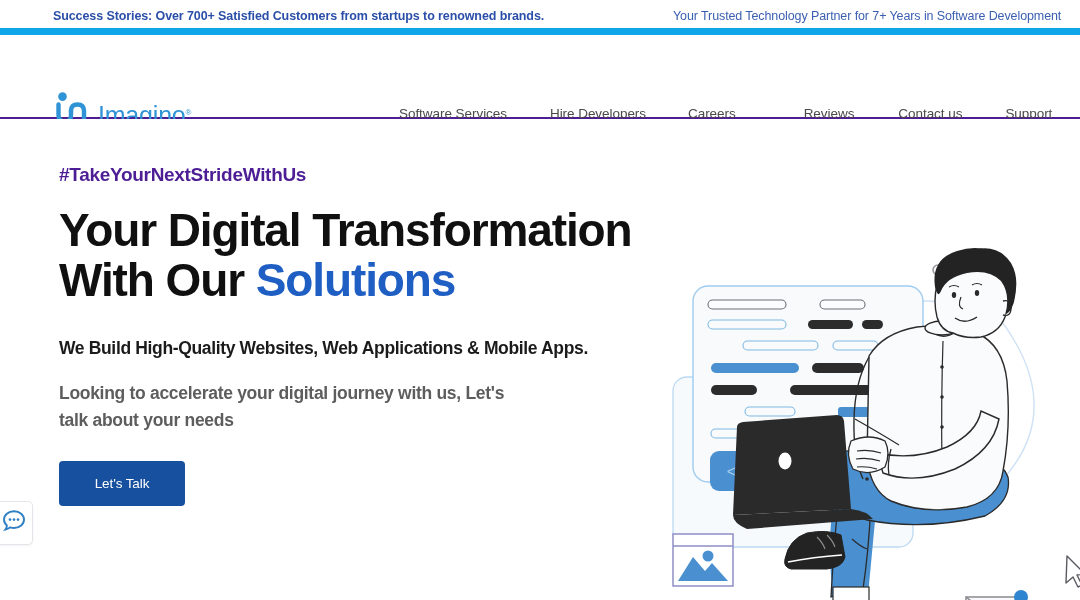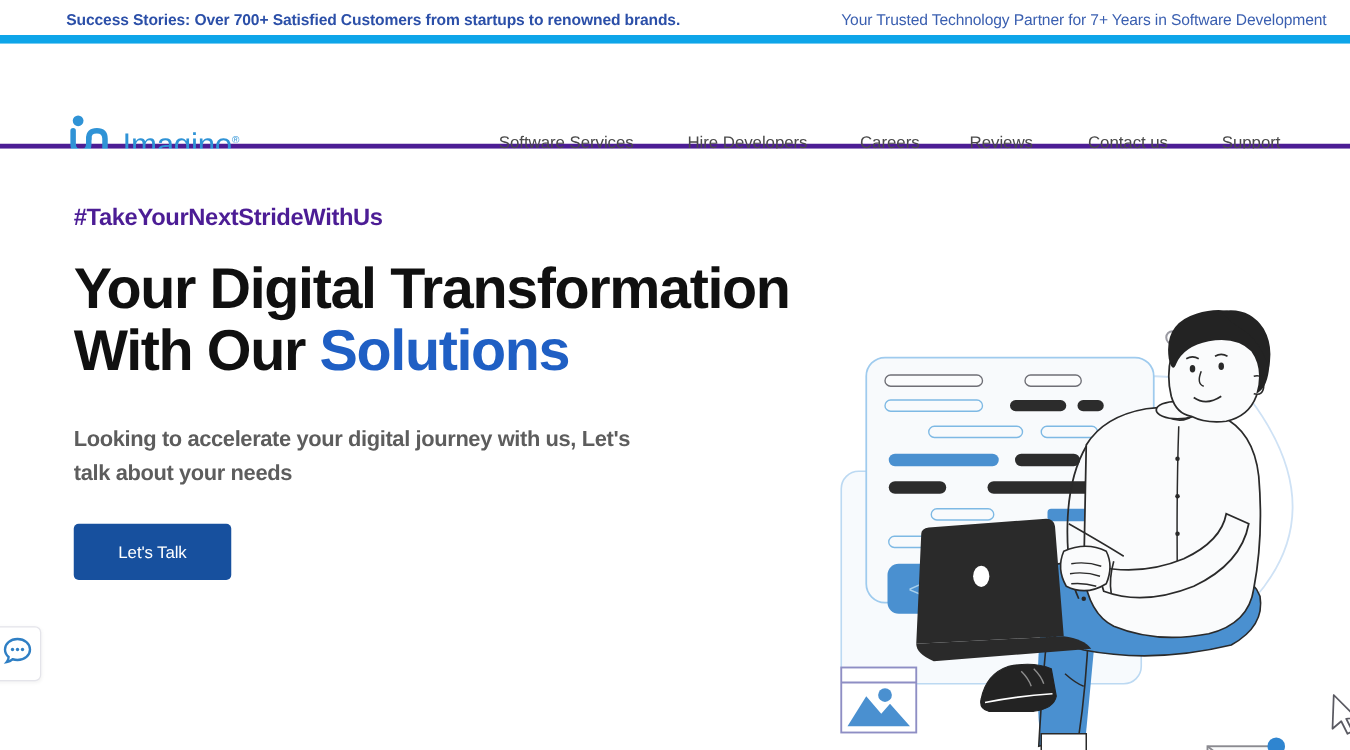--- a/index.html
+++ b/index.html
@@ -36,21 +36,21 @@
     color: #3a5fb0;
     letter-spacing: -0.1px;
     white-space: nowrap;
   }
 
   
   .header {
     position: relative;
     height: 84px;
     background: #ffffff;
-    border-bottom: 4px solid #4c1d95;
+    border-bottom: 2px solid #4c1d95;
   }
   .logo {
     position: absolute;
     left: 53px; top: 57px;
     display: flex;
     align-items: flex-end;
     gap: 7px;
   }
   .logo-mark { display: block; }
   .logo-text {
@@ -75,21 +75,21 @@
   .nav-item {
     font-size: 13.5px;
     color: #4a4a4a;
     white-space: nowrap;
     cursor: pointer;
     letter-spacing: -0.05px;
     text-align: center;
   }
   .nav-item:nth-child(1) { margin-right: 43px; }
   .nav-item:nth-child(2) { margin-right: 42px; }
-  .nav-item:nth-child(3) { margin-right: 40px; }
+  .nav-item:nth-child(3) { margin-right: 68px; }
   .nav-item:nth-child(4) { margin-right: 44px; }
   .nav-item:nth-child(5) { margin-right: 43px; }
 
   
   .hero {
     position: relative;
     height: 481px;
     background: #ffffff;
     overflow: hidden;
   }
@@ -200,20 +200,21 @@
 </div>
 
 <div class="hero">
 
   <div class="hero-copy">
     <div class="hashtag">#TakeYourNextStrideWithUs</div>
     <h1 class="headline">
       <span>Your Digital Transformation</span><br>
       <span>With Our </span><span class="accent">Solutions</span>
     </h1>
+    <div class="subhead">We Build High-Quality Websites, Web Applications &amp; Mobile Apps.</div>
     <div class="lede">Looking to accelerate your digital journey with us, Let's talk about your needs</div>
     <button class="cta">Let's Talk</button>
   </div>
 
   <div class="chat-tab">
     <span>
       <svg width="26" height="26" viewBox="0 0 26 26">
         <path d="M13 3.2 C18.8 3.2 23 7 23 11.6 C23 16.2 18.8 20 13 20
                  C11.6 20 10.3 19.8 9.1 19.4 L9.1 19.4
                  C7 21.2 4.4 21.6 4.4 21.6 C5.6 20.2 5.9 18.6 5.9 17.6

